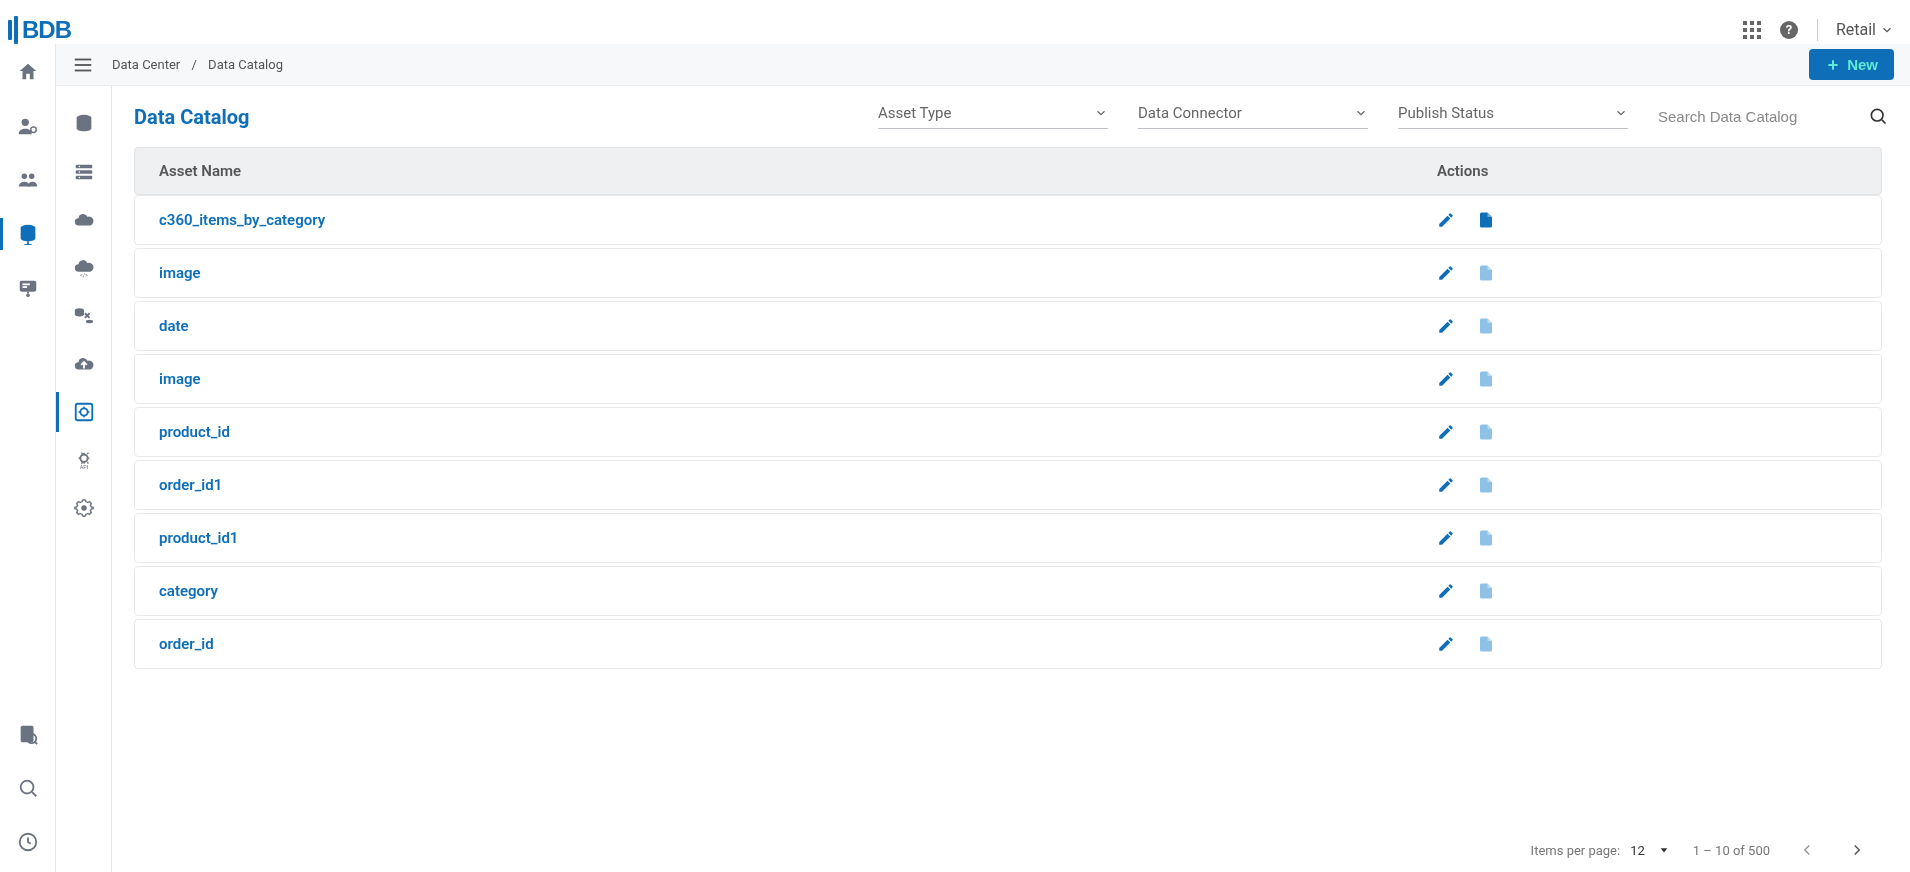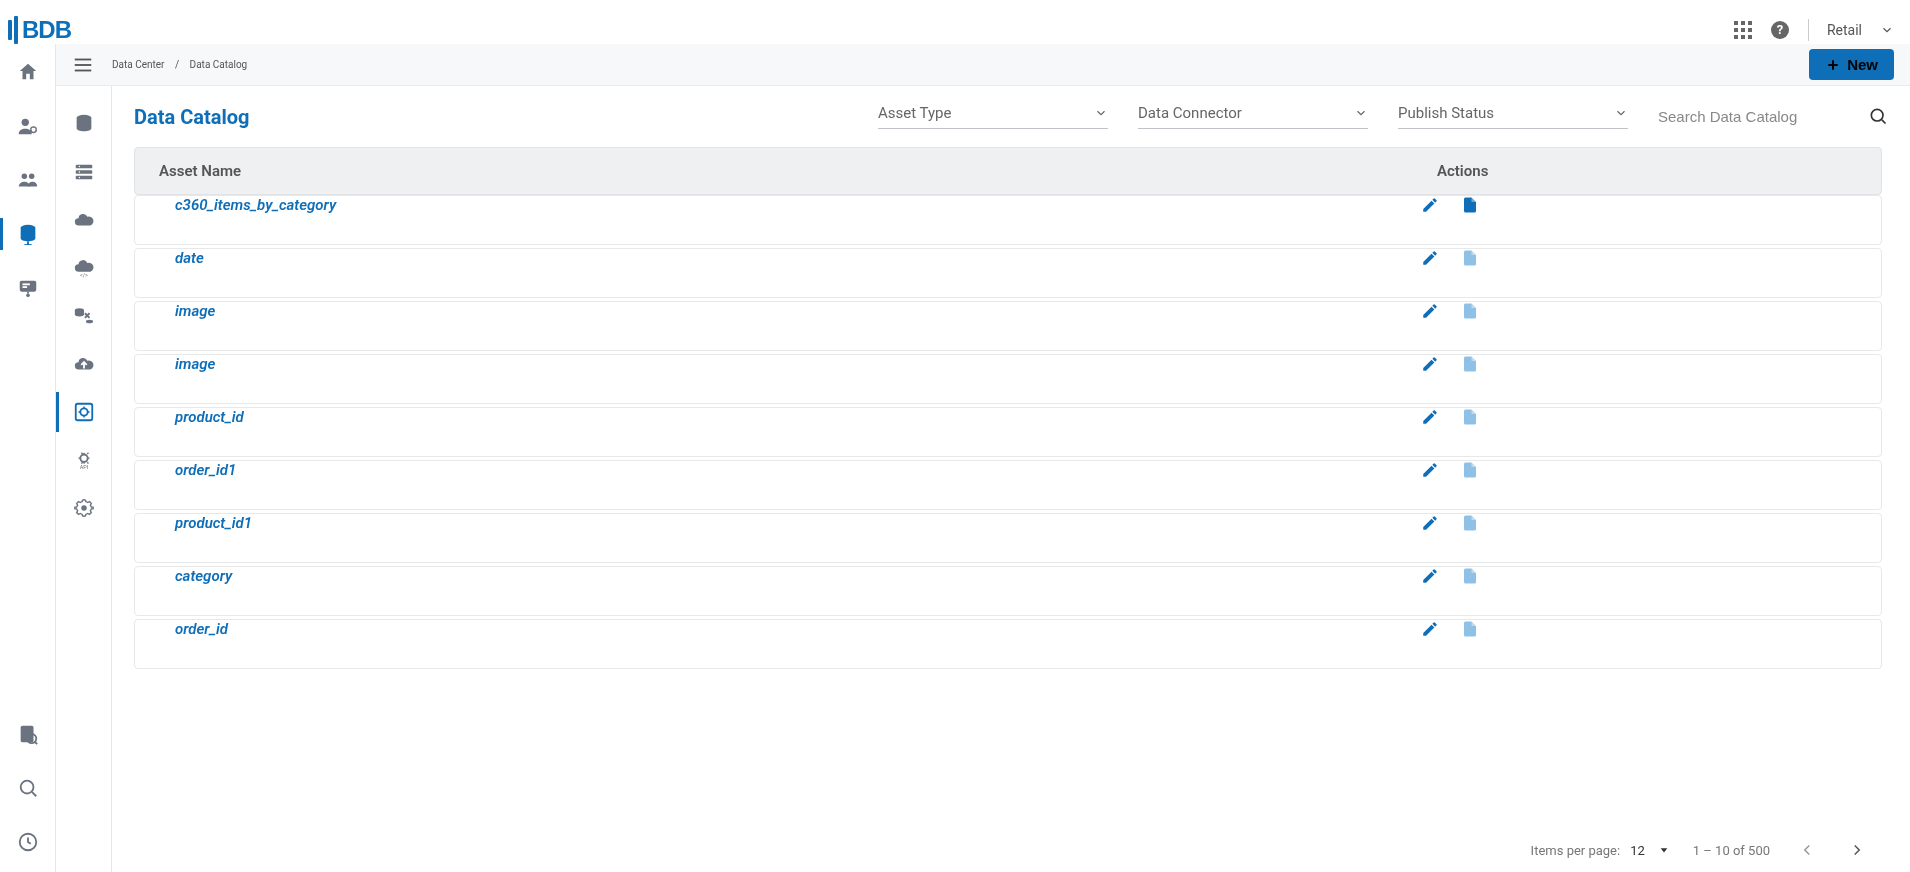--- a/index.html
+++ b/index.html
@@ -34,24 +34,24 @@
   .top-right {
     display: flex;
     align-items: center;
     gap: 18px;
   }
   .grid-icon, .help-icon { color: #666; cursor: pointer; }
   .top-divider { width:1px; height:22px; background:#ccc; }
   .tenant {
     display: flex;
     align-items: center;
-    gap: 18px;
+    gap: 4px;
     color: #555;
     cursor: pointer;
-    font-size: 14px;
+    font-size: 16px;
   }
 
   
   .left-rail {
     position: absolute;
     top: 44px;
     left: 0;
     width: 56px;
     bottom: 0;
     border-right: 1px solid #e5e7eb;
@@ -127,25 +127,25 @@
     background:#f7f8f9;
     border-bottom:1px solid #e9ebee;
     display:flex;
     align-items:center;
     padding-left:16px;
     padding-right:16px;
     justify-content:space-between;
   }
   .crumb-left { display:flex; align-items:center; gap:18px; }
   .menu-btn { color:#555; cursor:pointer; }
-  .breadcrumb { color:#555; font-size:10px; }
+  .breadcrumb { color:#555; font-size:13px; }
   .breadcrumb .sep { margin:0 8px; color:#555; }
   .new-btn {
     background:#0e6eb8;
-    color:#000000;
+    color:#5eead4;
     border:none;
     border-radius:4px;
     padding:7px 16px;
     font-size:15px;
     font-weight:600;
     display:flex;
     align-items:center;
     gap:6px;
     cursor:pointer;
   }
@@ -231,25 +231,24 @@
     font-weight:600;
     font-size:15px;
   }
   .th-name { flex:1; }
   .th-actions { width:420px; }
   .trow {
     border:1px solid #e6e8ea;
     border-radius:4px;
     height:50px;
     display:flex;
-    align-items:flex-start;
-    padding:0 40px;
+    align-items:center;
+    padding:0 24px;
     margin-bottom:3px;
     background:#fff;
-    font-style:italic;
   }
   .td-name {
     flex:1;
     color:#0e6eb8;
     font-weight:600;
     font-size:15px;
     cursor:pointer;
   }
   .td-actions {
     width:420px;
@@ -556,37 +555,37 @@
             </span>
             <span class="act doc">
               <svg width="18" height="18" viewBox="0 0 24 24" fill="currentColor">
                 <path d="M14 2H6a2 2 0 00-2 2v16a2 2 0 002 2h12a2 2 0 002-2V8l-6-6z"></path>
                 <path d="M14 2v6h6" fill="#fff" opacity="0.4"></path>
               </svg>
             </span>
           </div>
         </div>
         <div class="trow">
+          <div class="td-name">image</div>
+          <div class="td-actions">
+            <span class="act edit">
+              <svg width="18" height="18" viewBox="0 0 24 24" fill="currentColor">
+                <path d="M3 17.25V21h3.75L17.81 9.94l-3.75-3.75L3 17.25zM20.71 7.04a1 1 0 000-1.41l-2.34-2.34a1 1 0 00-1.41 0l-1.83 1.83 3.75 3.75 1.83-1.83z"></path>
+              </svg>
+            </span>
+            <span class="act doc muted">
+              <svg width="18" height="18" viewBox="0 0 24 24" fill="currentColor">
+                <path d="M14 2H6a2 2 0 00-2 2v16a2 2 0 002 2h12a2 2 0 002-2V8l-6-6z"></path>
+                <path d="M14 2v6h6" fill="#fff" opacity="0.4"></path>
+              </svg>
+            </span>
+          </div>
+        </div>
+        <div class="trow">
           <div class="td-name">date</div>
-          <div class="td-actions">
-            <span class="act edit">
-              <svg width="18" height="18" viewBox="0 0 24 24" fill="currentColor">
-                <path d="M3 17.25V21h3.75L17.81 9.94l-3.75-3.75L3 17.25zM20.71 7.04a1 1 0 000-1.41l-2.34-2.34a1 1 0 00-1.41 0l-1.83 1.83 3.75 3.75 1.83-1.83z"></path>
-              </svg>
-            </span>
-            <span class="act doc muted">
-              <svg width="18" height="18" viewBox="0 0 24 24" fill="currentColor">
-                <path d="M14 2H6a2 2 0 00-2 2v16a2 2 0 002 2h12a2 2 0 002-2V8l-6-6z"></path>
-                <path d="M14 2v6h6" fill="#fff" opacity="0.4"></path>
-              </svg>
-            </span>
-          </div>
-        </div>
-        <div class="trow">
-          <div class="td-name">image</div>
           <div class="td-actions">
             <span class="act edit">
               <svg width="18" height="18" viewBox="0 0 24 24" fill="currentColor">
                 <path d="M3 17.25V21h3.75L17.81 9.94l-3.75-3.75L3 17.25zM20.71 7.04a1 1 0 000-1.41l-2.34-2.34a1 1 0 00-1.41 0l-1.83 1.83 3.75 3.75 1.83-1.83z"></path>
               </svg>
             </span>
             <span class="act doc muted">
               <svg width="18" height="18" viewBox="0 0 24 24" fill="currentColor">
                 <path d="M14 2H6a2 2 0 00-2 2v16a2 2 0 002 2h12a2 2 0 002-2V8l-6-6z"></path>
                 <path d="M14 2v6h6" fill="#fff" opacity="0.4"></path>

